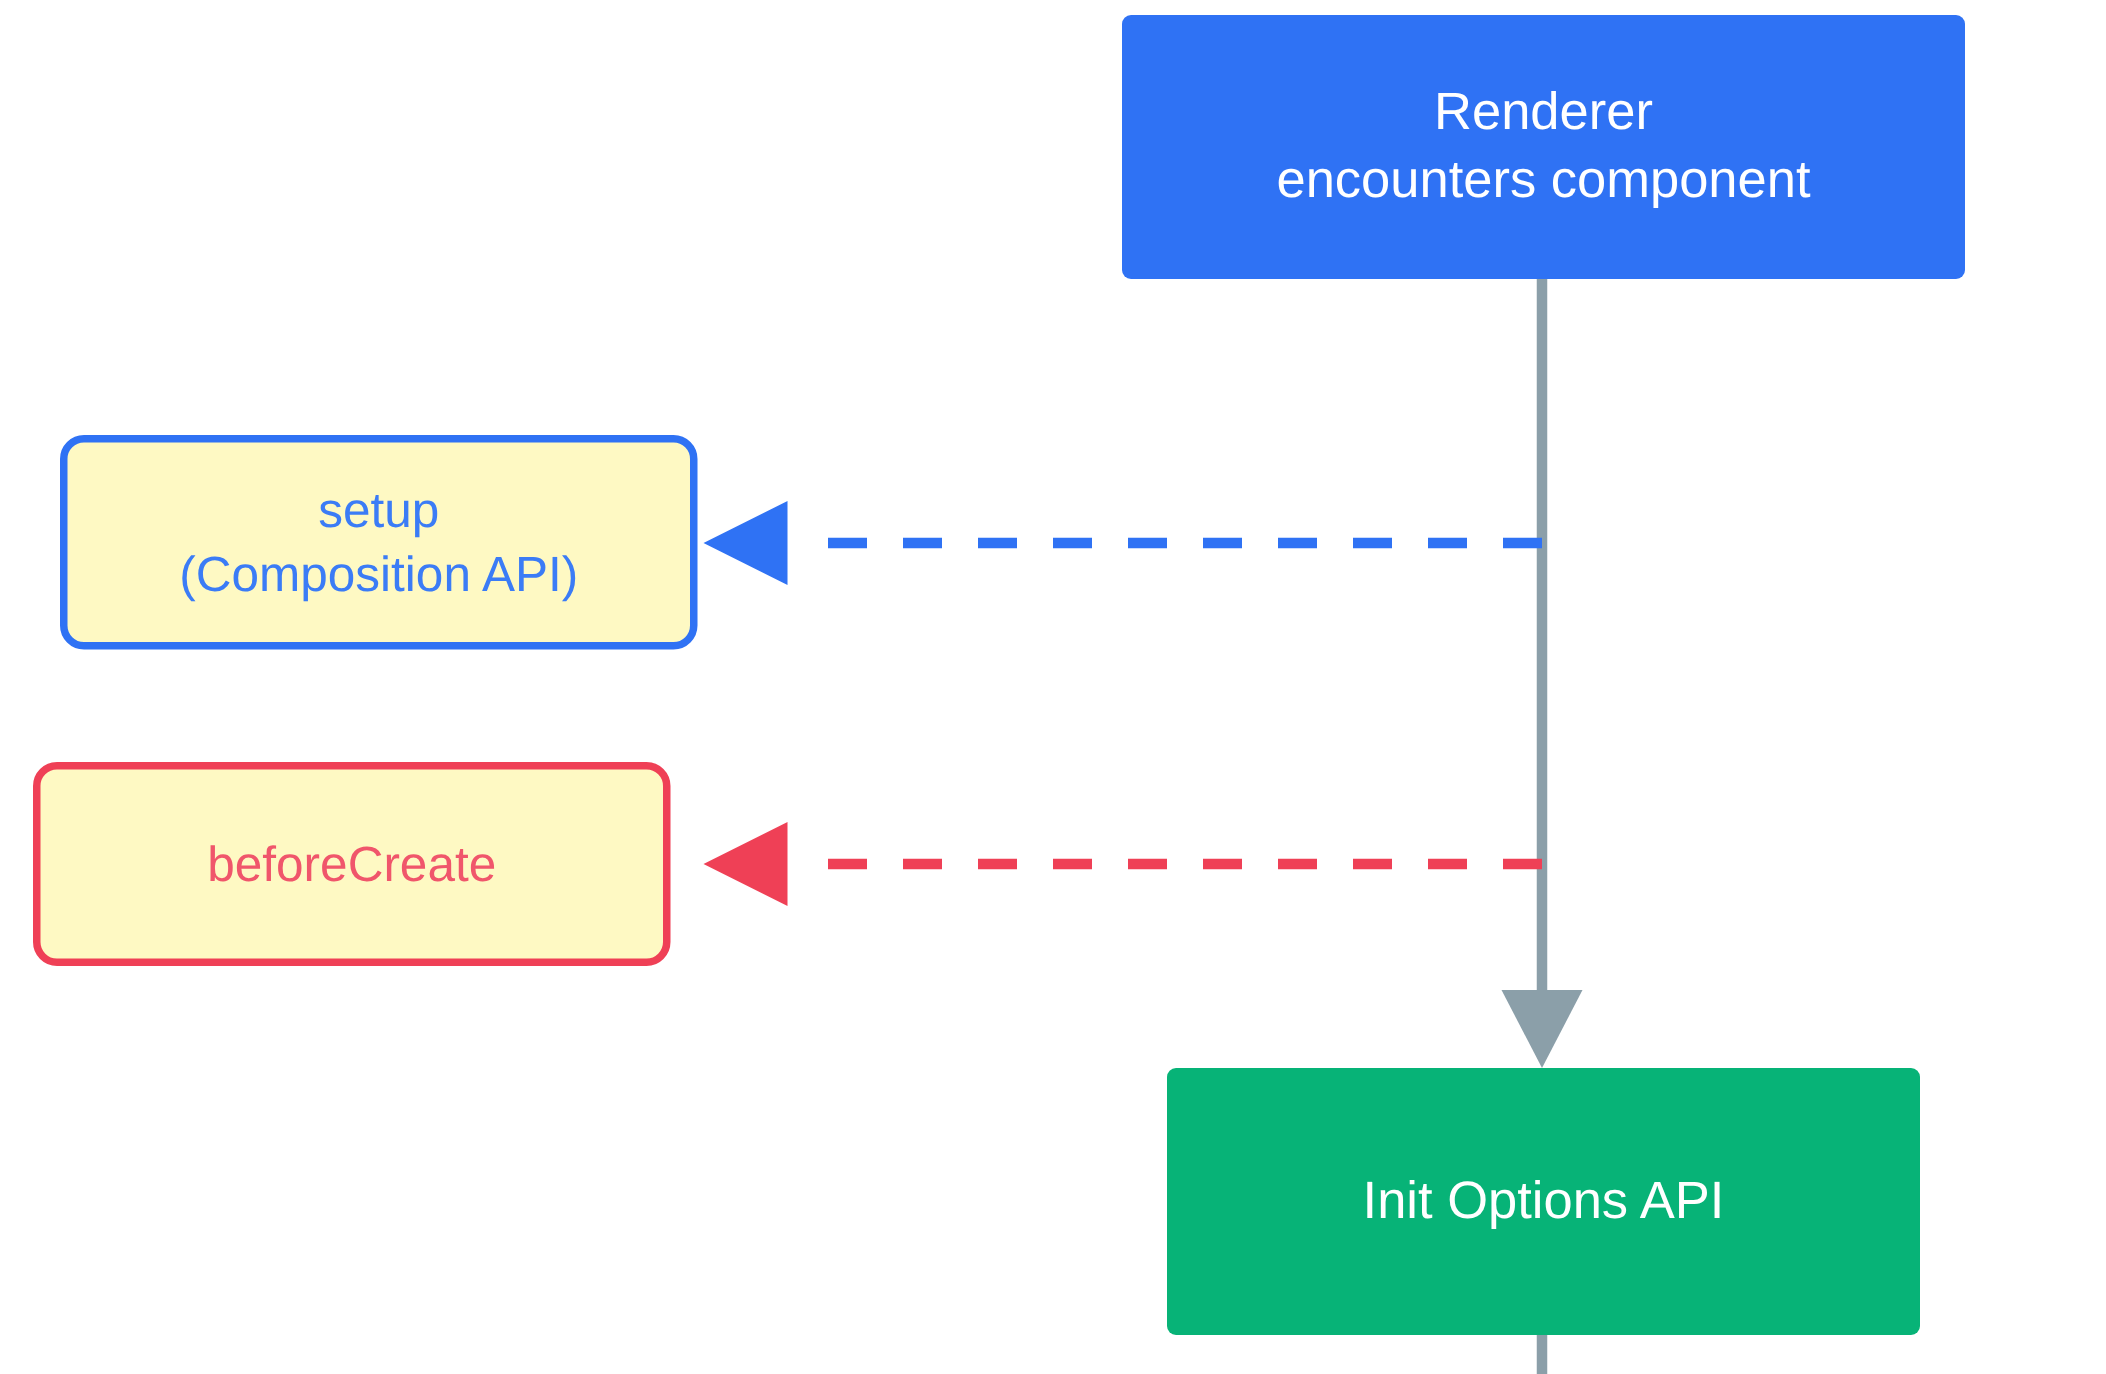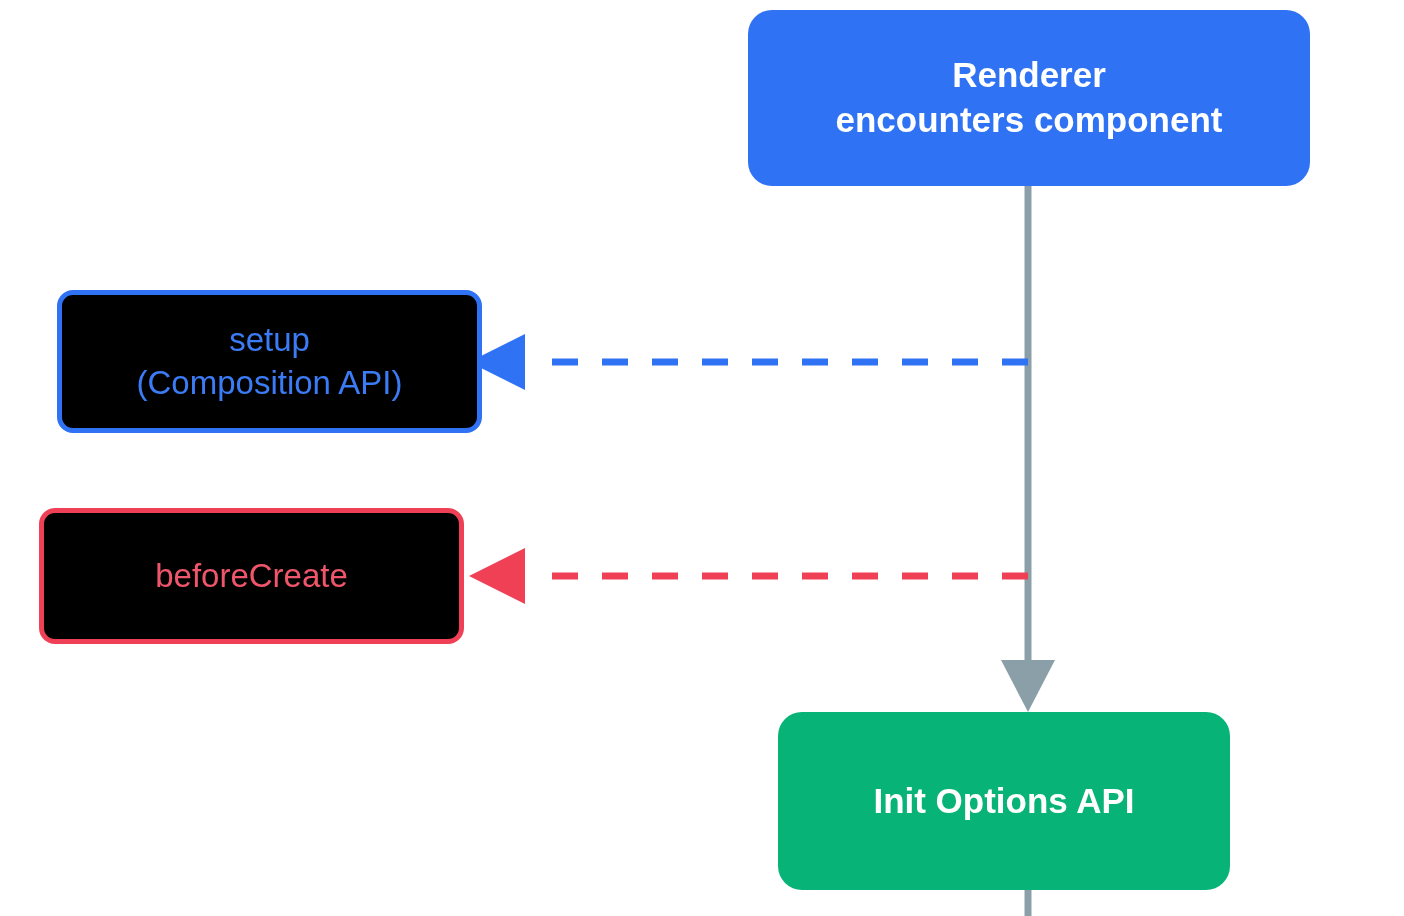--- a/index.html
+++ b/index.html
@@ -30,42 +30,40 @@
     display: flex;
     align-items: center;
     justify-content: center;
     text-align: center;
     line-height: 1.28;
     white-space: pre-line;
   }
   .node-filled {
     color: #ffffff;
     font-size: 35px;
-    border-radius: 24px;
-    font-weight: bold;
+    border-radius: 6px;
   }
   .node-outline {
-    background: #000000;
+    background: #fef9c3;
     font-size: 33px;
     border-style: solid;
     border-width: 5px;
     border-radius: 16px;
-    margin-left: 17px;
   }
   #node-renderer {
     left: 748px;
     top: 10px;
     width: 562px;
     height: 176px;
     background: #2f72f4;
   }
   #node-init-options {
     left: 778px;
     top: 712px;
-    width: 452px;
+    width: 502px;
     height: 178px;
     background: #07b377;
   }
   #node-setup {
     left: 40px;
     top: 290px;
     width: 425px;
     height: 143px;
     border-color: #2f72f4;
     color: #3b7cf6;

